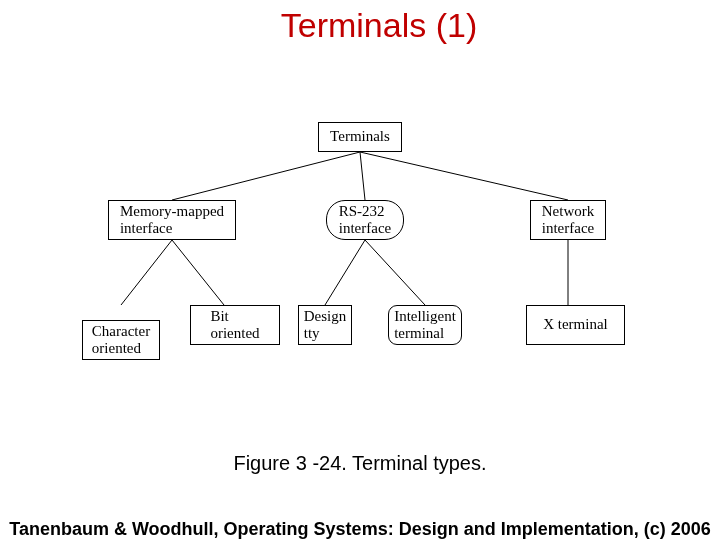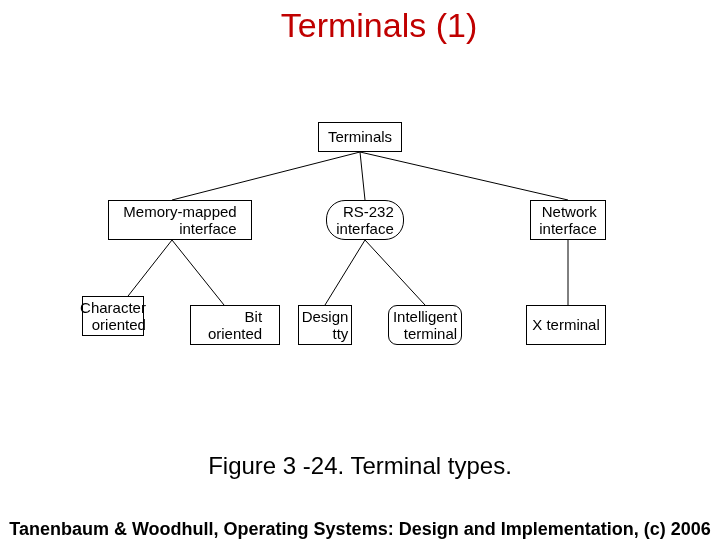--- a/index.html
+++ b/index.html
@@ -26,37 +26,37 @@
     position: absolute;
     left: 0;
     top: 100px;
     width: 720px;
     height: 300px;
   }
   .node {
     position: absolute;
     border: 1px solid #000;
     background: #fff;
-    font-family: Liberation Sans, sans-serif;
+    font-family: Liberation Serif, serif;
     font-size: 15px;
-    text-align: right;
+    text-align: left;
     display: flex;
     align-items: center;
     justify-content: center;
     line-height: 1.15;
     box-sizing: border-box;
     padding: 2px 4px;
   }
   .caption {
     position: absolute;
     left: 0;
     width: 720px;
     top: 452px;
     text-align: center;
-    font-size: 24px;
+    font-size: 20px;
     font-family: Arial, sans-serif;
     color: #000;
   }
   .footer {
     position: absolute;
     left: 0;
     bottom: 0;
     width: 720px;
     text-align: center;
     font-size: 18px;
@@ -89,40 +89,40 @@
     <line x1="172" y1="140" x2="224" y2="205" stroke="#000" stroke-width="1"></line>
 
     <line x1="365" y1="140" x2="325" y2="205" stroke="#000" stroke-width="1"></line>
     <line x1="365" y1="140" x2="425" y2="205" stroke="#000" stroke-width="1"></line>
 
     <line x1="568" y1="140" x2="568" y2="205" stroke="#000" stroke-width="1"></line>
   </svg>
 
   <div class="node" style="left:318px; top:22px; width:84px; height:30px;">Terminals</div>
 
-  <div class="node" style="left:108px; top:100px; width:144px; height:40px; white-space:pre-line;">Memory-mapped
+  <div class="node" style="left:108px; top:100px; width:128px; height:40px; white-space:pre-line;">Memory-mapped
 interface</div>
 
   <div class="node" style="left:326px; top:100px; width:78px; height:40px; white-space:pre-line;border-radius:19px;">RS-232
 interface</div>
 
   <div class="node" style="left:530px; top:100px; width:76px; height:40px; white-space:pre-line;">Network
 interface</div>
 
-  <div class="node" style="left:82px; top:196px; width:62px; height:40px; white-space:pre-line;">Character
+  <div class="node" style="left:82px; top:220px; width:78px; height:40px; white-space:pre-line;">Character
 oriented</div>
 
   <div class="node" style="left:190px; top:205px; width:90px; height:40px; white-space:pre-line;">Bit
 oriented</div>
 
   <div class="node" style="left:298px; top:205px; width:54px; height:40px; white-space:pre-line;">Design
 tty</div>
 
   <div class="node" style="left:388px; top:205px; width:74px; height:40px; white-space:pre-line;border-radius:9px;">Intelligent
 terminal</div>
 
-  <div class="node" style="left:526px; top:205px; width:80px; height:40px;">X terminal</div>
+  <div class="node" style="left:526px; top:205px; width:99px; height:40px;">X terminal</div>
 
 </div>
 
 <div class="caption">Figure 3 -24. Terminal types.</div>
 
 <div class="footer">Tanenbaum &amp; Woodhull, Operating Systems: Design and Implementation, (c) 2006</div>
 
 </body></html>

